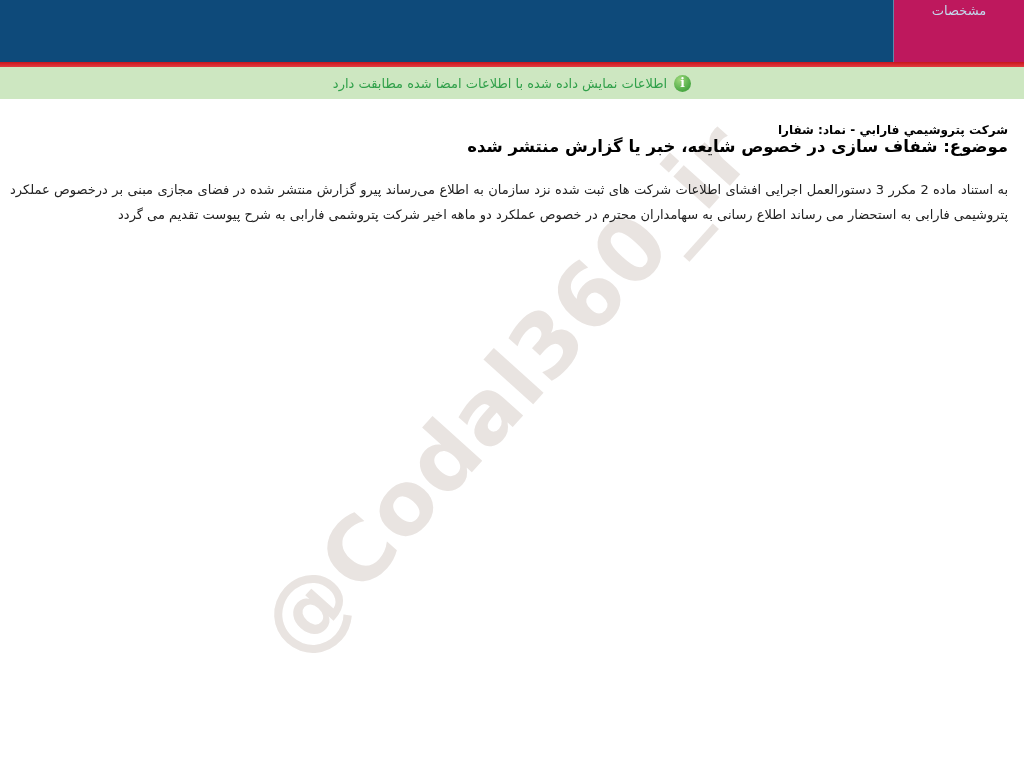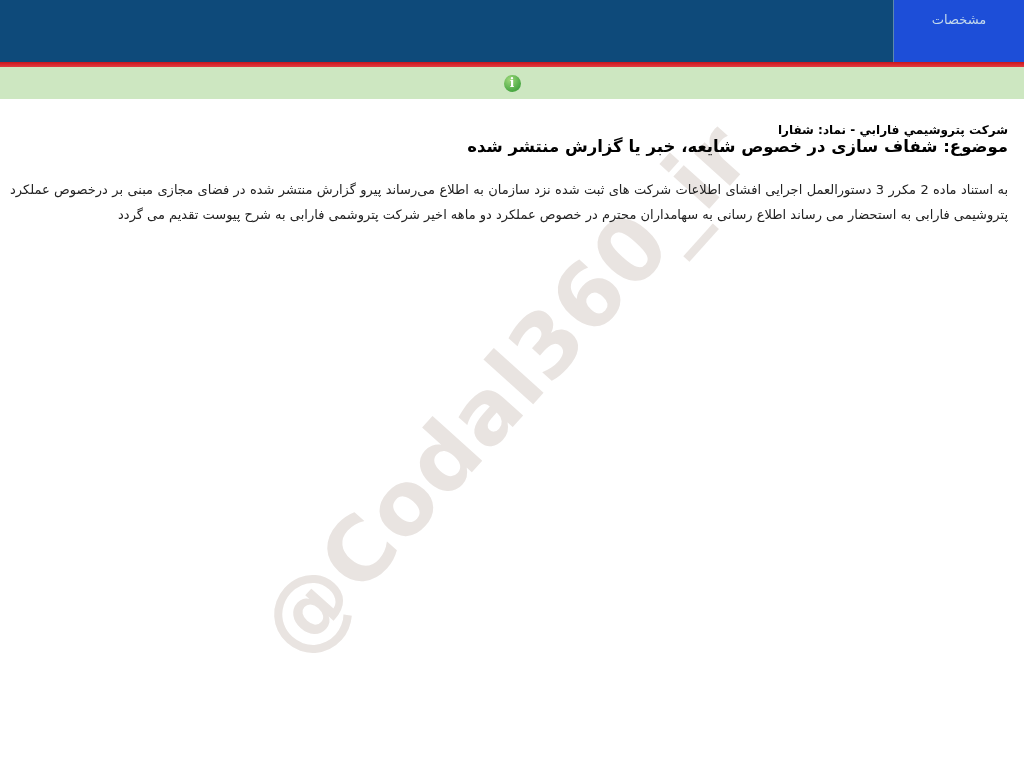--- a/index.html
+++ b/index.html
@@ -22,24 +22,23 @@
     width: 100%;
     height: 62px;
     background: #0e4a7a;
   }
   .tab {
     position: absolute;
     top: 0;
     right: 0;
     width: 131px;
     height: 62px;
-    background: #1d4ed8;
+    background: #be185d;
     border-left: 1px solid #5d89ac;
     text-align: center;
-    padding-top: 9px;
     cursor: pointer;
     margin-left: 47px;
   }
   .tab-label {
     color: #c3d9ec;
     font-size: 13px;
     direction: rtl;
   }
   
   .red-line {
@@ -124,20 +123,21 @@
   <header class="top-header">
     <div class="tab">
       <span class="tab-label">مشخصات</span>
     </div>
   </header>
 
   <div class="red-line"></div>
 
   <div class="notice">
     <span class="info-icon">i</span>
+    <span class="notice-text">اطلاعات نمایش داده شده با اطلاعات امضا شده مطابقت دارد</span>
   </div>
 
   <main class="doc">
     <h1 class="company-title">شرکت پتروشیمي فارابي - نماد: شفارا</h1>
     <h2 class="subject-title">موضوع: شفاف سازی در خصوص شایعه، خبر یا گزارش منتشر شده</h2>
     <p class="body-par">به استناد ماده 2 مکرر 3 دستورالعمل اجرایی افشای اطلاعات شرکت های ثبت شده نزد سازمان به اطلاع می‌رساند پیرو گزارش منتشر شده در فضای مجازی مبنی بر درخصوص عملکرد پتروشیمی فارابی به استحضار می رساند اطلاع رسانی به سهامداران محترم در خصوص عملکرد دو ماهه اخیر شرکت پتروشمی فارابی به شرح پیوست تقدیم می گردد</p>
   </main>
 
   <div class="watermark">@Codal360_ir</div>
 

